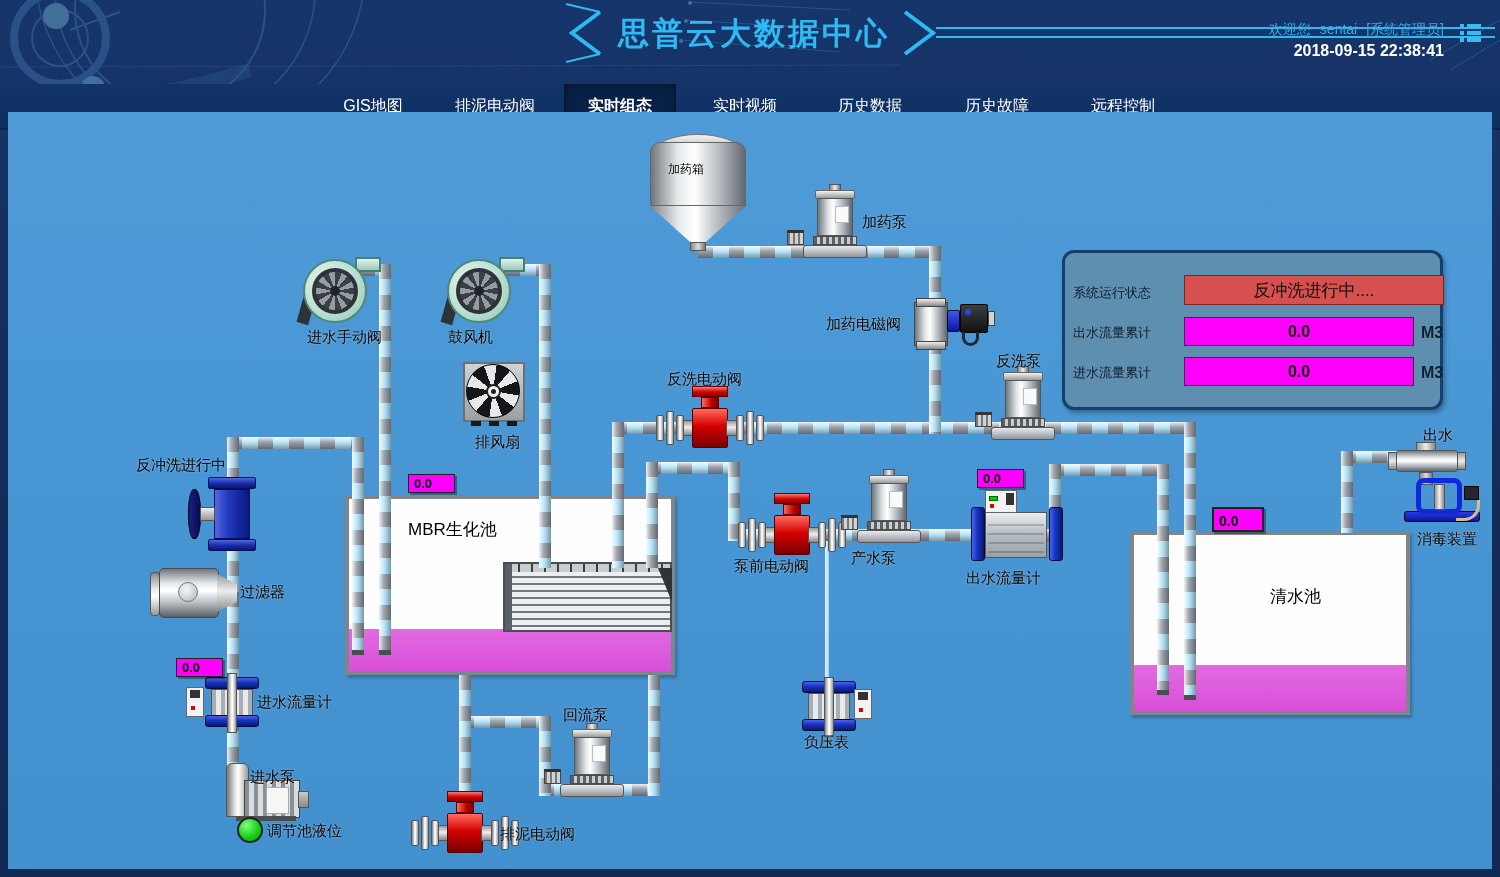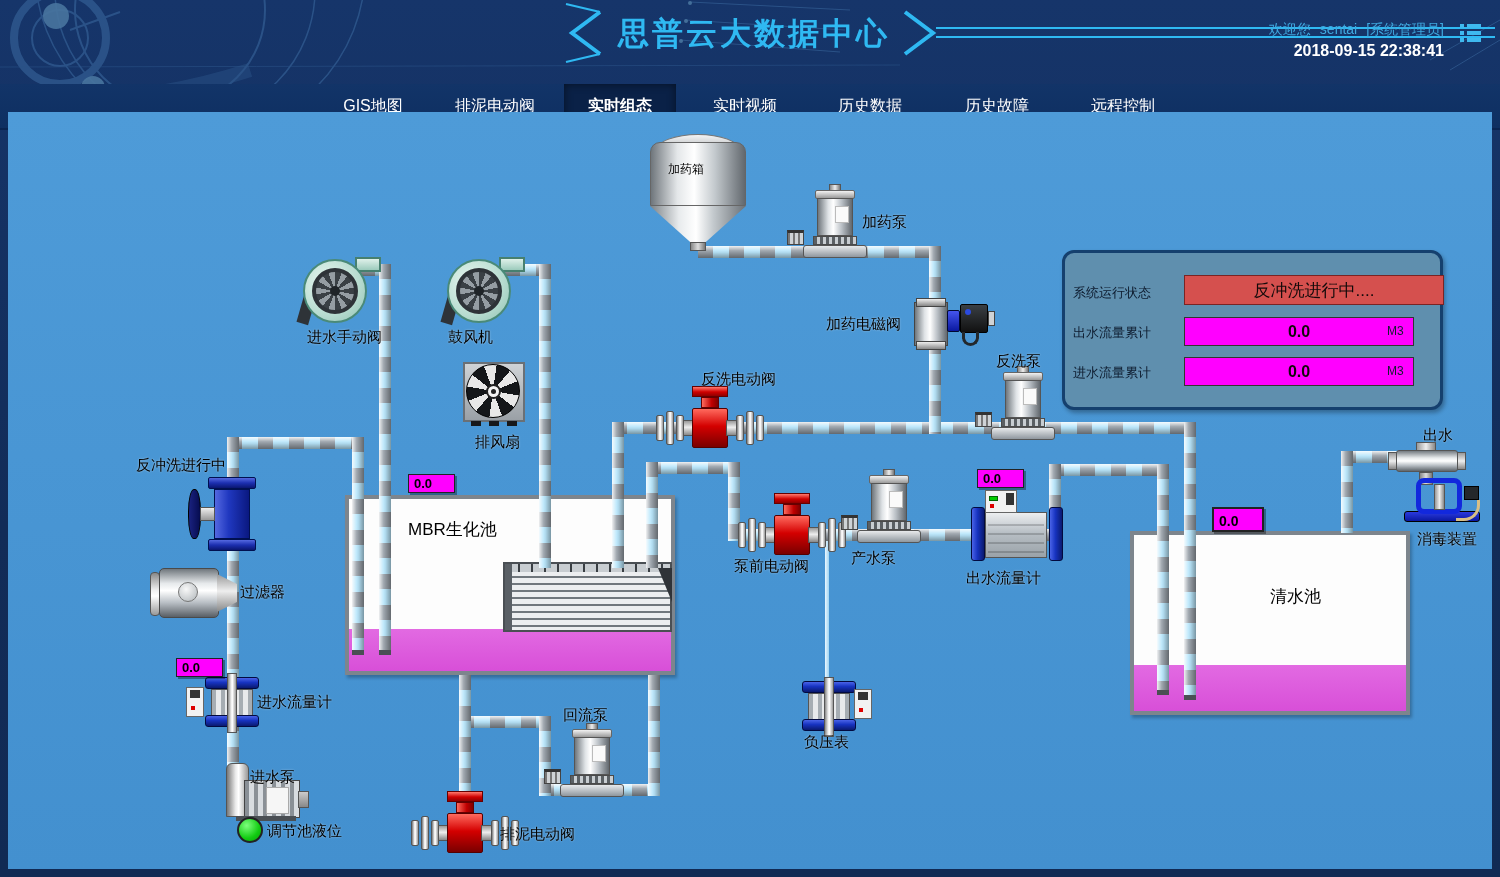--- a/index.html
+++ b/index.html
@@ -73,21 +73,21 @@
   .disp-lg { width:52px; height:25px; font-size:14px; padding-top:4px; border-width:2px; }
 
   
   .panel { position:absolute; left:1054px; top:138px; width:381px; height:160px; background:#5f8fae;
            border:3px solid #15406e; border-radius:12px; box-shadow:2px 3px 4px rgba(0,0,0,.3); }
   .panel .plabel { position:absolute; left:8px; font-size:13px; color:#0d1b2e; white-space:nowrap; }
   .panel .field { position:absolute; left:93px; text-align:center; font-size:17px; color:#120a0a;
                   display:flex; align-items:center; justify-content:center;margin-left:26px; }
   .panel .alarm { width:260px; height:30px; background:#d5504e; border:1px solid #7a2424; }
   .panel .mag { width:230px; height:29px; background:#ff00ff; border:1px solid #333; font-weight:bold; font-size:16px;}
-  .panel .unit { position:absolute; left:322px; font-size:12px; color:#102030; }
+  .panel .unit { position:absolute; left:356px; font-size:16px; color:#102030;font-weight:bold; }
 
   
   .metalH { background:linear-gradient(90deg,#6f767c,#dfe3e6 30%,#fff 47%,#b9bfc5 70%,#62686e); }
 
   
   .pump { position:absolute; width:64px; height:74px; }
   .pump .p-knob { position:absolute; left:26px; top:0; width:12px; height:7px; border:1px solid #555;
         background:linear-gradient(90deg,#888,#eee,#777); }
   .pump .p-lid { position:absolute; left:12px; top:6px; width:40px; height:9px; border:1px solid #666;
         border-radius:2px; background:linear-gradient(180deg,#f2f2f2,#9a9a9a); }
@@ -571,21 +571,21 @@
   <div class="disp" style="left:168px;top:546px">0.0</div>
   <div class="disp" style="left:969px;top:357px">0.0</div>
   <div class="disp disp-lg" style="left:1204px;top:395px">0.0</div>
 
   <div class="lbl" style="left:299px;top:216px">进水手动阀</div>
   <div class="lbl" style="left:440px;top:216px">鼓风机</div>
   <div class="lbl" style="left:467px;top:321px">排风扇</div>
   <div class="lbl lbl-md" style="left:660px;top:49px">加药箱</div>
   <div class="lbl" style="left:854px;top:101px">加药泵</div>
   <div class="lbl" style="left:818px;top:203px">加药电磁阀</div>
-  <div class="lbl" style="left:693px;top:258px">反洗电动阀</div>
+  <div class="lbl" style="left:659px;top:258px">反洗电动阀</div>
   <div class="lbl" style="left:988px;top:240px">反洗泵</div>
   <div class="lbl" style="left:128px;top:344px">反冲洗进行中</div>
   <div class="lbl" style="left:232px;top:471px">过滤器</div>
   <div class="lbl lbl-lg" style="left:400px;top:406px">MBR生化池</div>
   <div class="lbl" style="left:249px;top:581px">进水流量计</div>
   <div class="lbl" style="left:242px;top:656px">进水泵</div>
   <div class="lbl" style="left:259px;top:710px">调节池液位</div>
   <div class="lbl" style="left:492px;top:713px">排泥电动阀</div>
   <div class="lbl" style="left:555px;top:594px">回流泵</div>
   <div class="lbl" style="left:726px;top:445px">泵前电动阀</div>

